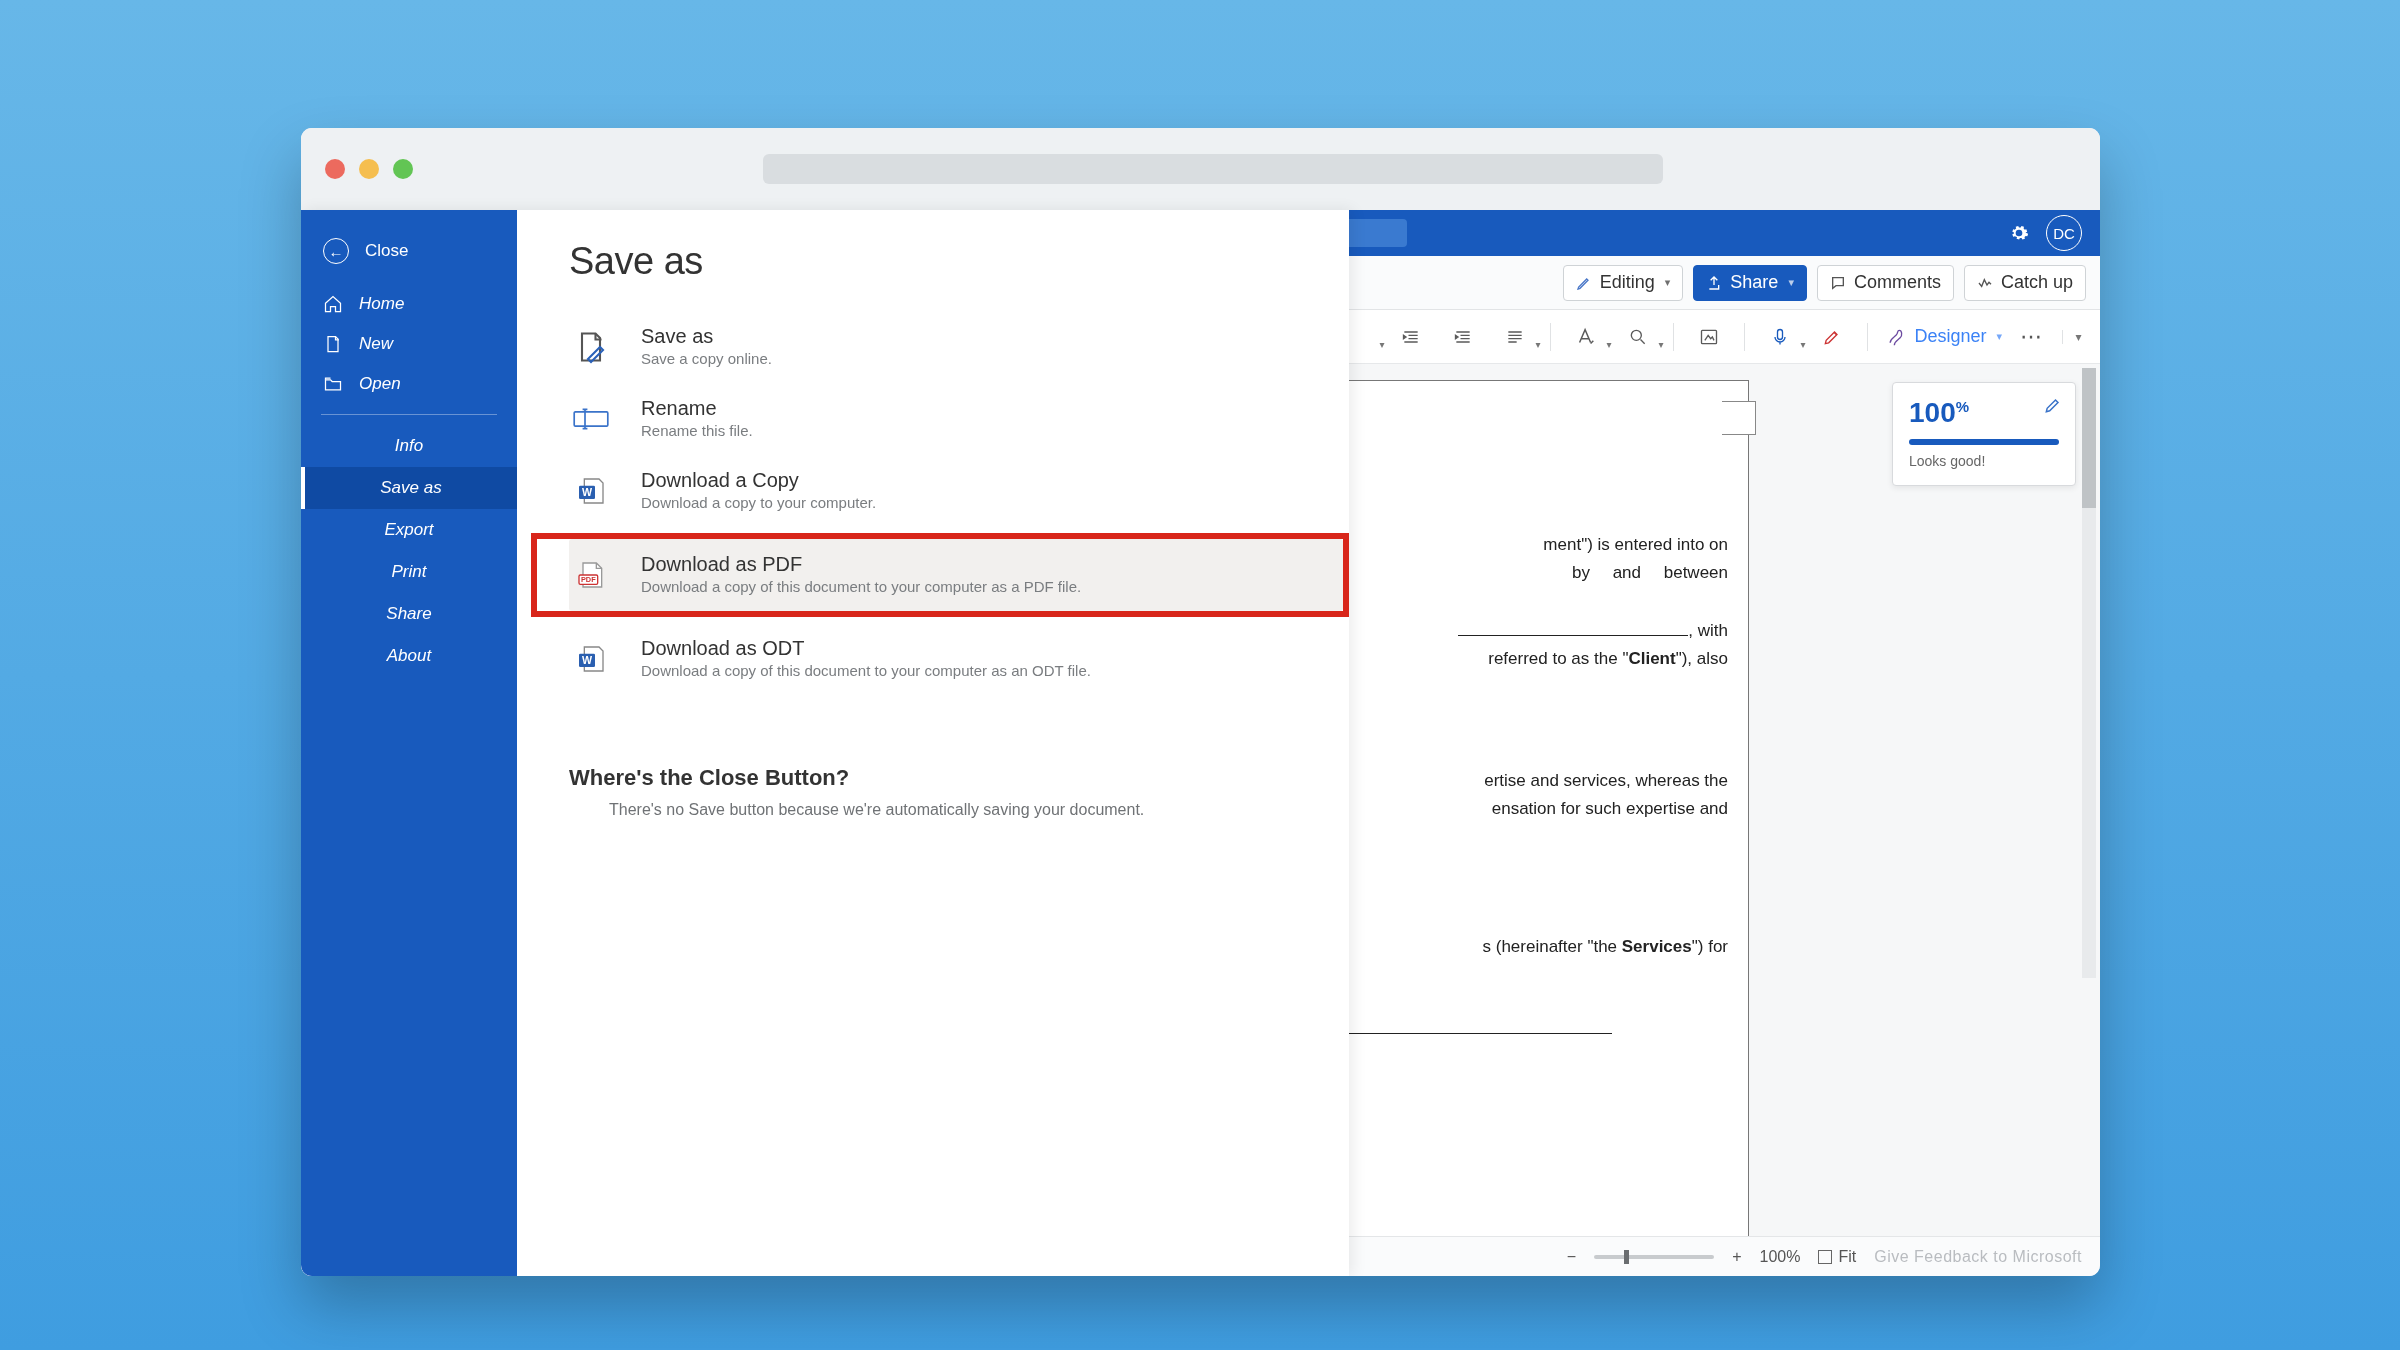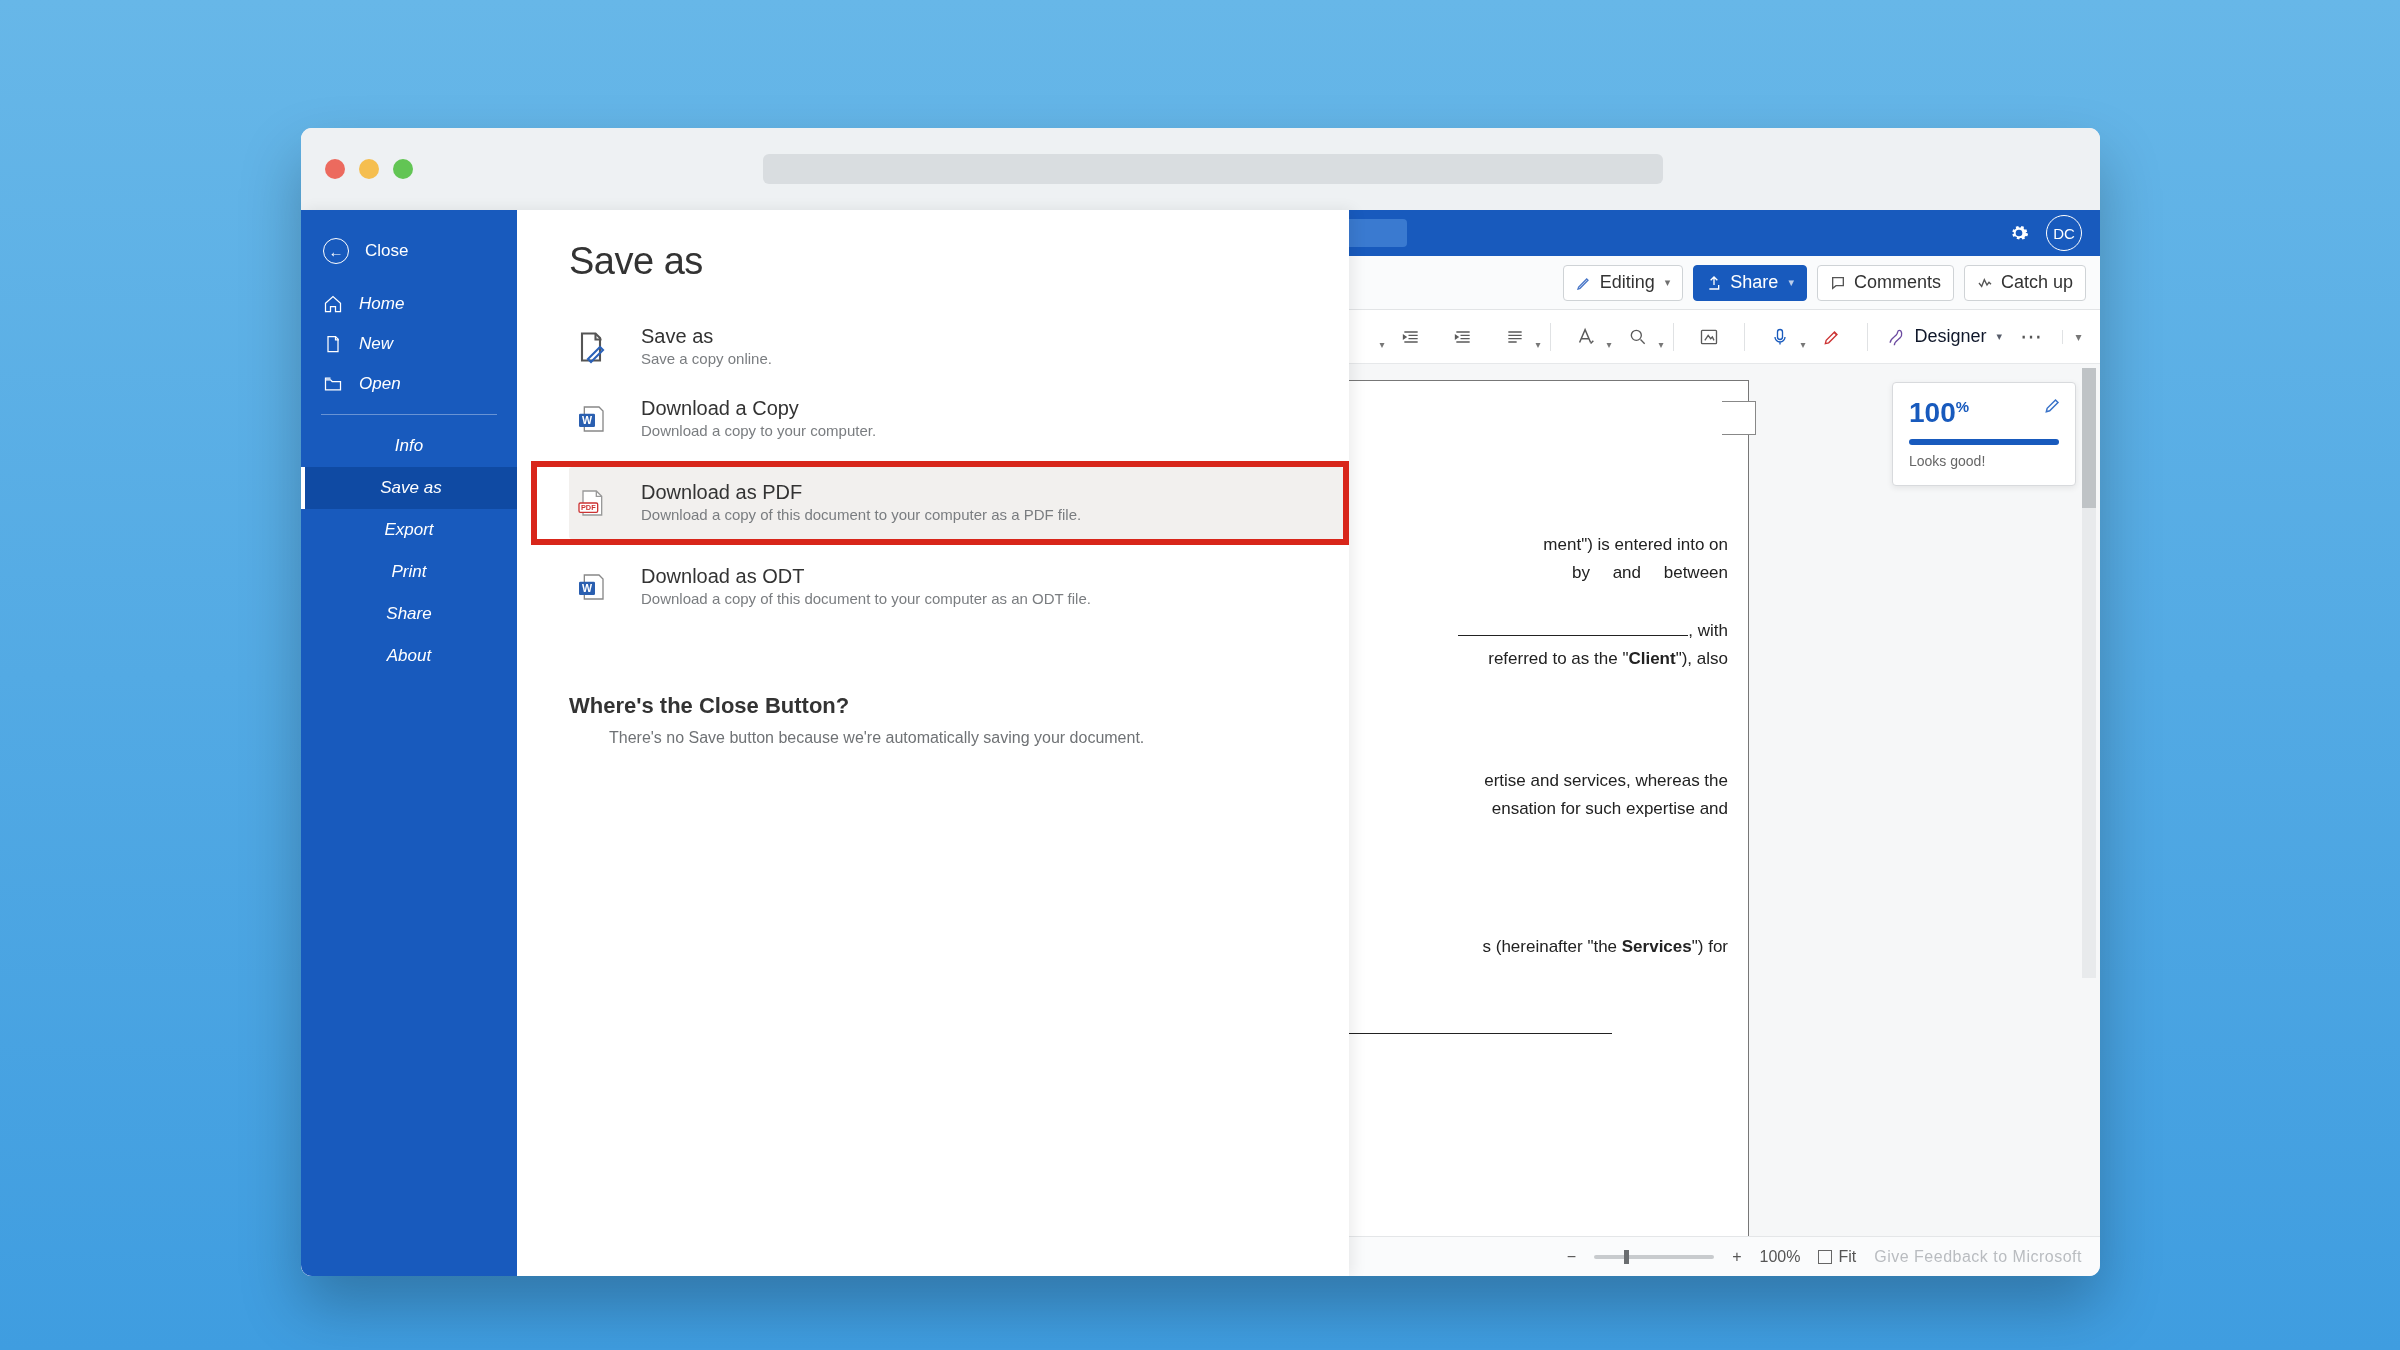--- a/index.html
+++ b/index.html
@@ -23,21 +23,21 @@
   .tb-btn.blue{ background:#185abd; border-color:#185abd; color:#fff; }
   .chev{ font-size:11px; opacity:.7; margin-left:2px;}
 
   .iconrow{ position:absolute; left:0; top:182px; right:0; height:54px; background:#fff; border-bottom:1px solid #e6e8ea; display:flex; align-items:center; justify-content:flex-end; padding:0 16px; gap:18px; }
   .ico{ width:34px; height:34px; display:flex; align-items:center; justify-content:center; position:relative; }
   .ico svg{stroke:#5a5a5a; fill:none; stroke-width:1.6;}
   .sep{ width:1px; height:28px; background:#e0e2e4; }
   .ico .dd{ font-size:10px; color:#777; position:absolute; right:-8px; bottom:4px; }
   .mic svg{stroke:#185abd;}
   .pen svg{stroke:#c33;}
-  .designer{ display:flex; align-items:center; gap:8px; font-size:18px; color:#0f172a;}
+  .designer{ display:flex; align-items:center; gap:8px; font-size:18px; color:#3b82f6;}
   .dots{font-size:22px; color:#555; letter-spacing:2px;}
   .rchev{ width:22px; text-align:center; font-size:12px; color:#777; border-left:1px solid #e0e2e4; padding-left:10px; }
 
   .canvas{ position:absolute; left:0; top:236px; right:0; bottom:40px; background:#f6f7f8; }
   .page{ position:absolute; left:1000px; top:16px; width:448px; height:900px; background:#fff; border:1px solid #777; }
   .page .tab{ position:absolute; right:-8px; top:20px; width:34px; height:34px; border:1px solid #888; border-left:none; background:#fff; }
   .docbody{ padding:150px 20px 0 20px; font-family: Calibri, Arial, sans-serif; color:#222; }
   .docline{ font-size:17px; line-height:1.65; text-align:justify; }
   .uline{ border-bottom:1.5px solid #222; display:inline-block; height:1em;}
 
@@ -299,20 +299,32 @@
               <path d="M15 3v4h4"></path>
               <path d="M10 20l8-8 2 2-8 8z" stroke="#2a61b8"></path>
             </svg>
           </div>
         <div>
           <div class="ttl">Save as</div>
           <div class="sub">Save a copy online.</div>
         </div>
       </div>
 
+      <div class="sa-row">
+        <div class="ic">
+            <svg width="36" height="28" viewBox="0 0 30 20" style="stroke:#3a73c9;fill:none;stroke-width:1.4">
+              <rect x="1" y="4" width="28" height="12" rx="1"></rect>
+              <path d="M10 2v16M8 2h4M8 18h4"></path>
+            </svg>
+          </div>
+        <div>
+          <div class="ttl">Rename</div>
+          <div class="sub">Rename this file.</div>
+        </div>
+      </div>
 
       <div class="sa-row">
         <div class="ic">
             <svg width="32" height="32" viewBox="0 0 24 24">
               <path d="M7 3h11l3 3v15H7z" fill="#fff" stroke="#888" stroke-width="1"></path>
               <rect x="3" y="8" width="12" height="10" rx="1" fill="#2a5fb0"></rect>
               <text x="9" y="16" text-anchor="middle" fill="#fff" font-size="8" font-family="Arial" font-weight="bold">W</text>
             </svg>
           </div>
         <div>

